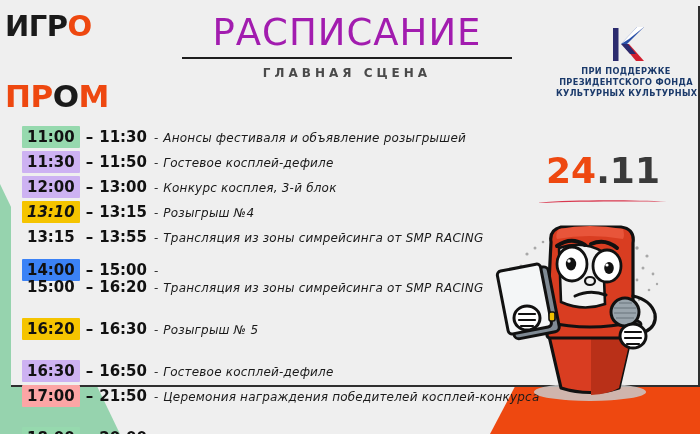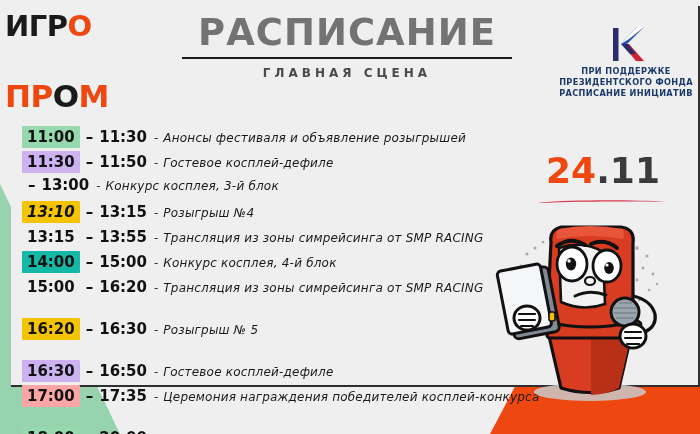--- a/index.html
+++ b/index.html
@@ -40,21 +40,21 @@
   .logo{position:absolute;left:5px;top:14px;width:130px;line-height:0.84;}
   .logo-line{font-family:"DejaVu Sans","Liberation Sans",sans-serif;font-weight:bold;
     font-size:29px;letter-spacing:-0.5px;white-space:nowrap;}
   .logo-l1{color:#1a1a1a;}
   .logo-l2{color:#ee4810;font-size:31px;margin-top:45px;}
   .lo{color:#ee4810;}
   .lb{color:#1a1a1a;}
 
   .titlewrap{position:absolute;left:182px;top:14px;width:330px;text-align:center;}
   .title-main{
-    font-weight:bold;font-size:37px;letter-spacing:1px;color:#737373;
+    font-weight:normal;font-size:37px;letter-spacing:1px;color:#a21caf;
     line-height:1.05;white-space:nowrap;
   }
   .title-rule{height:2px;background:#1e1e1e;margin:4px 0 7px 0;width:100%;}
   .title-sub{
     font-weight:bold;font-size:12px;letter-spacing:4px;color:#4a4a4a;white-space:nowrap;
   }
 
   .fundlogo{position:absolute;left:556px;top:24px;width:140px;text-align:center;}
   .fund-mark{height:40px;display:flex;justify-content:center;align-items:flex-start;}
   .fund-text{margin-top:2px;}
@@ -115,21 +115,21 @@
           <rect x="10" y="4" width="5.5" height="33" fill="#2b2b6e"></rect>
           <polygon points="18,20 34,3 41,3 24,20" fill="#2a50a8"></polygon>
           <polygon points="18,20 34,3 41,3 26,15" fill="#ffffff"></polygon>
           <polygon points="19,20 33,37 41,37 26,20" fill="#d22030"></polygon>
           <polygon points="18,20 25,20 33,30 27,30" fill="#2b2b6e"></polygon>
         </svg>
       </div>
       <div class="fund-text">
         <div class="fund-line">ПРИ ПОДДЕРЖКЕ</div>
         <div class="fund-line">ПРЕЗИДЕНТСКОГО ФОНДА</div>
-        <div class="fund-line">РАСПИСАНИЕ ИНИЦИАТИВ</div>
+        <div class="fund-line">КУЛЬТУРНЫХ КУЛЬТУРНЫХ</div>
       </div>
     </div>
   </div>
 
   <div class="date">
     <div class="date-num"><span class="date-d">24</span><span class="date-m">.11</span></div>
     <svg class="date-underline" viewBox="0 0 130 6" preserveAspectRatio="none">
       <path d="M1,4.4 C35,0.8 95,1.0 129,3.4 C95,2.6 35,3.0 1,4.8 Z" fill="#d9384f"></path>
     </svg>
   </div>
@@ -143,45 +143,45 @@
         <span class="desc">Анонсы фестиваля и объявление розыгрышей</span>
       </div>
       <div class="row">
         <span class="time-start" style="background: rgb(205, 178, 242);">11:30</span>
         <span class="dash">–</span>
         <span class="time-end">11:50</span>
         <span class="desc-dash">-</span>
         <span class="desc">Гостевое косплей-дефиле</span>
       </div>
       <div class="row">
+        <span class="time-start" style="background: rgb(205, 178, 242);">12:00</span>
         <span class="dash">–</span>
         <span class="time-end">13:00</span>
         <span class="desc-dash">-</span>
         <span class="desc">Конкурс косплея, 3-й блок</span>
       </div>
       <div class="row">
         <span class="time-start" style="background: rgb(245, 196, 0); font-style: italic;">13:10</span>
         <span class="dash">–</span>
         <span class="time-end">13:15</span>
         <span class="desc-dash">-</span>
         <span class="desc">Розыгрыш №4</span>
       </div>
       <div class="row">
         <span class="time-start" style="background: transparent;">13:15</span>
         <span class="dash">–</span>
         <span class="time-end">13:55</span>
         <span class="desc-dash">-</span>
         <span class="desc">Трансляция из зоны симрейсинга от SMP RACING</span>
       </div>
       <div class="row">
-        <span class="time-start" style="background: #14b8a6;">14:00</span>
+        <span class="time-start" style="background: #3b82f6; margin-top: 8px;">14:00</span>
         <span class="dash">–</span>
         <span class="time-end">15:00</span>
         <span class="desc-dash">-</span>
-        <span class="desc">Конкурс косплея, 4-й блок</span>
       </div>
       <div class="row">
         <span class="time-start" style="background: transparent;">15:00</span>
         <span class="dash">–</span>
         <span class="time-end">16:20</span>
         <span class="desc-dash">-</span>
         <span class="desc">Трансляция из зоны симрейсинга от SMP RACING</span>
       </div>
       <div class="row gap">
         <span class="time-start" style="background: rgb(245, 196, 0);">16:20</span>
@@ -193,21 +193,21 @@
       <div class="row gap">
         <span class="time-start" style="background: rgb(205, 178, 242);">16:30</span>
         <span class="dash">–</span>
         <span class="time-end">16:50</span>
         <span class="desc-dash">-</span>
         <span class="desc">Гостевое косплей-дефиле</span>
       </div>
       <div class="row">
         <span class="time-start" style="background: #fca5a5;">17:00</span>
         <span class="dash">–</span>
-        <span class="time-end">17:35</span>
+        <span class="time-end">21:50</span>
         <span class="desc-dash">-</span>
         <span class="desc">Церемония награждения победителей косплей-конкурса</span>
       </div>
       <div class="row gap">
         <span class="time-start" style="background: rgb(150, 217, 174);">18:00</span>
         <span class="dash">–</span>
         <span class="time-end">20:00</span>
         <span class="desc-dash">-</span>
         <span class="desc">Церемония награждения премии "Наш Игропром"</span>
       </div>

